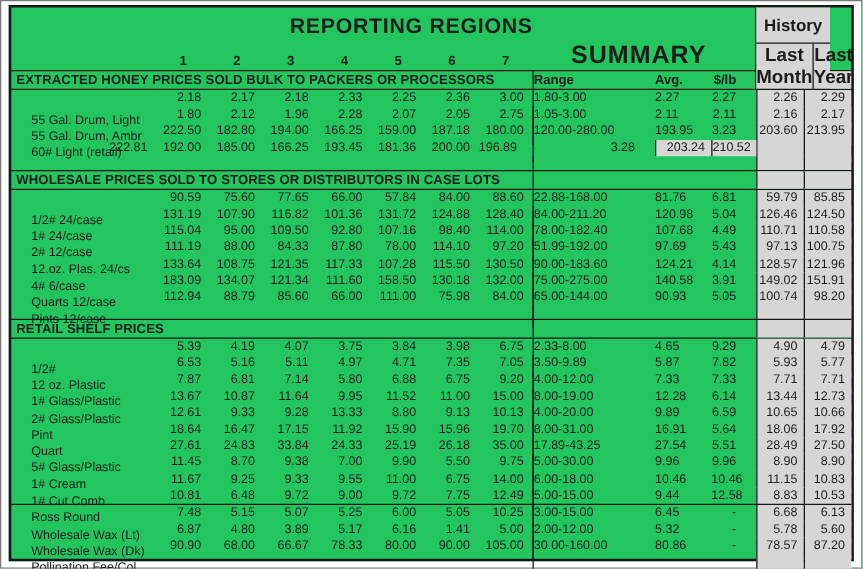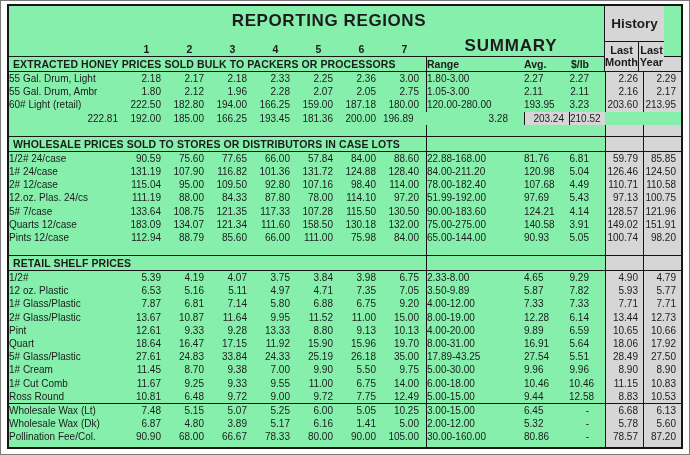--- a/index.html
+++ b/index.html
@@ -3,64 +3,64 @@
 <meta charset="utf-8">
 <style>
   html,body{margin:0;padding:0;}
   body{
     width:690px;height:455px;position:relative;background:#fdfdfd;
     font-family:"Liberation Sans",sans-serif;color:#1c1c1c;overflow:hidden;
   }
   .frame{position:absolute;left:0;top:0;right:0;bottom:0;border:1px solid #7a7a7a;}
   .table-box{
     position:absolute;left:7px;top:4px;width:672px;height:441px;
-    border:2px solid #161616;background:#86efac;
+    border:2px solid #161616;background:#22c55e;
   }
   .tb-inner{position:relative;width:100%;height:100%;display:flex;flex-direction:column;}
 
   
   .head-band{position:relative;height:50px;flex:0 0 auto;}
   .main-title{
     position:absolute;left:30px;width:580px;top:5px;text-align:center;
     font-weight:bold;font-size:17px;letter-spacing:.6px;white-space:nowrap;
   }
   .summary-title{
     position:absolute;left:412px;width:180px;bottom:0px;text-align:center;
-    font-weight:bold;font-size:17px;letter-spacing:.8px;
+    font-weight:bold;font-size:20px;letter-spacing:.8px;
   }
   .colnums{
     position:absolute;left:0;bottom:0;height:13px;display:grid;
     grid-template-columns:116px repeat(7,43px);
   }
   .colnums span{text-align:center;font-weight:bold;font-size:10.5px;line-height:13px;}
   .history-head{
     position:absolute;left:595px;top:0;width:60px;height:66px;box-sizing:border-box;
     background:#d6d6d6;border-left:1px solid #161616;border-bottom:1px solid #161616;
     z-index:3;display:flex;flex-direction:column;
   }
   .history-title{height:35px;display:flex;align-items:center;justify-content:center;
     font-weight:bold;font-size:13.5px;}
   .history-cols{flex:1;display:grid;grid-template-columns:1fr 1fr;border-top:1px solid #161616;}
   .history-cols .hcol{
-    text-align:center;font-weight:bold;font-size:11px;line-height:1.12;padding-top:2px;
+    text-align:center;font-weight:bold;font-size:15px;line-height:1.12;padding-top:2px;
   }
   .history-cols .hcol + .hcol{border-left:1px solid #161616;}
 
   
   .row{
     display:grid;flex:0 0 auto;
     grid-template-columns:116px repeat(7,43px) 98px 45px 36px 38px 1fr;
     height:13.2px;line-height:13.2px;font-size:10px;white-space:nowrap;
   }
   .row.section-row{height:14px;line-height:14px;border-top:1px solid #161616;border-bottom:1px solid #161616;}
   .row.gap-row{height:11px;}
   .row.filler{flex:1 1 auto;height:auto;}
   .row.divider-top{border-top:1px solid #161616;}
 
-  .c-label{padding-left:0;overflow:visible;}
+  .c-label{padding-left:16px;overflow:visible;margin-top:18px;}
   .c-sec{grid-column:1 / span 8;padding-left:4px;font-weight:bold;font-size:10.5px;letter-spacing:.1px;}
   .c-num{text-align:right;padding-right:7px;}
   .c-range{text-align:left;border-left:1px solid #161616;}
   .c-avg{padding-right:9px;}
   .c-plb{text-align:right;padding-right:16px;}
   .c-hist{text-align:right;padding-right:5px;background:#d6d6d6;border-left:1px solid #161616;}
   .hdr{font-weight:bold;font-size:10.5px;}
 </style>
 </head>
 <body>
@@ -229,21 +229,21 @@
           <div class="c-num">78.00</div>
           <div class="c-num">114.10</div>
           <div class="c-num">97.20</div>
           <div class="c-range">51.99-192.00</div>
           <div class="c-avg">97.69</div>
           <div class="c-plb">5.43</div>
           <div class="c-hist">97.13</div>
           <div class="c-hist">100.75</div>
         </div>
         <div class="row price-row">
-          <div class="c-label">5# 7/case</div>
+          <div class="c-label">4# 6/case</div>
           <div class="c-num">133.64</div>
           <div class="c-num">108.75</div>
           <div class="c-num">121.35</div>
           <div class="c-num">117.33</div>
           <div class="c-num">107.28</div>
           <div class="c-num">115.50</div>
           <div class="c-num">130.50</div>
           <div class="c-range">90.00-183.60</div>
           <div class="c-avg">124.21</div>
           <div class="c-plb">4.14</div>

